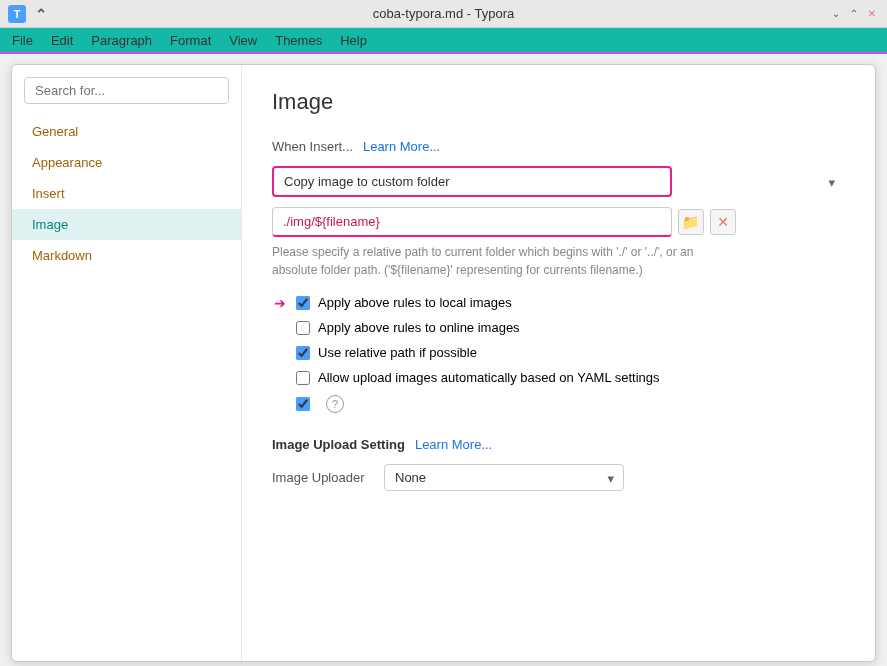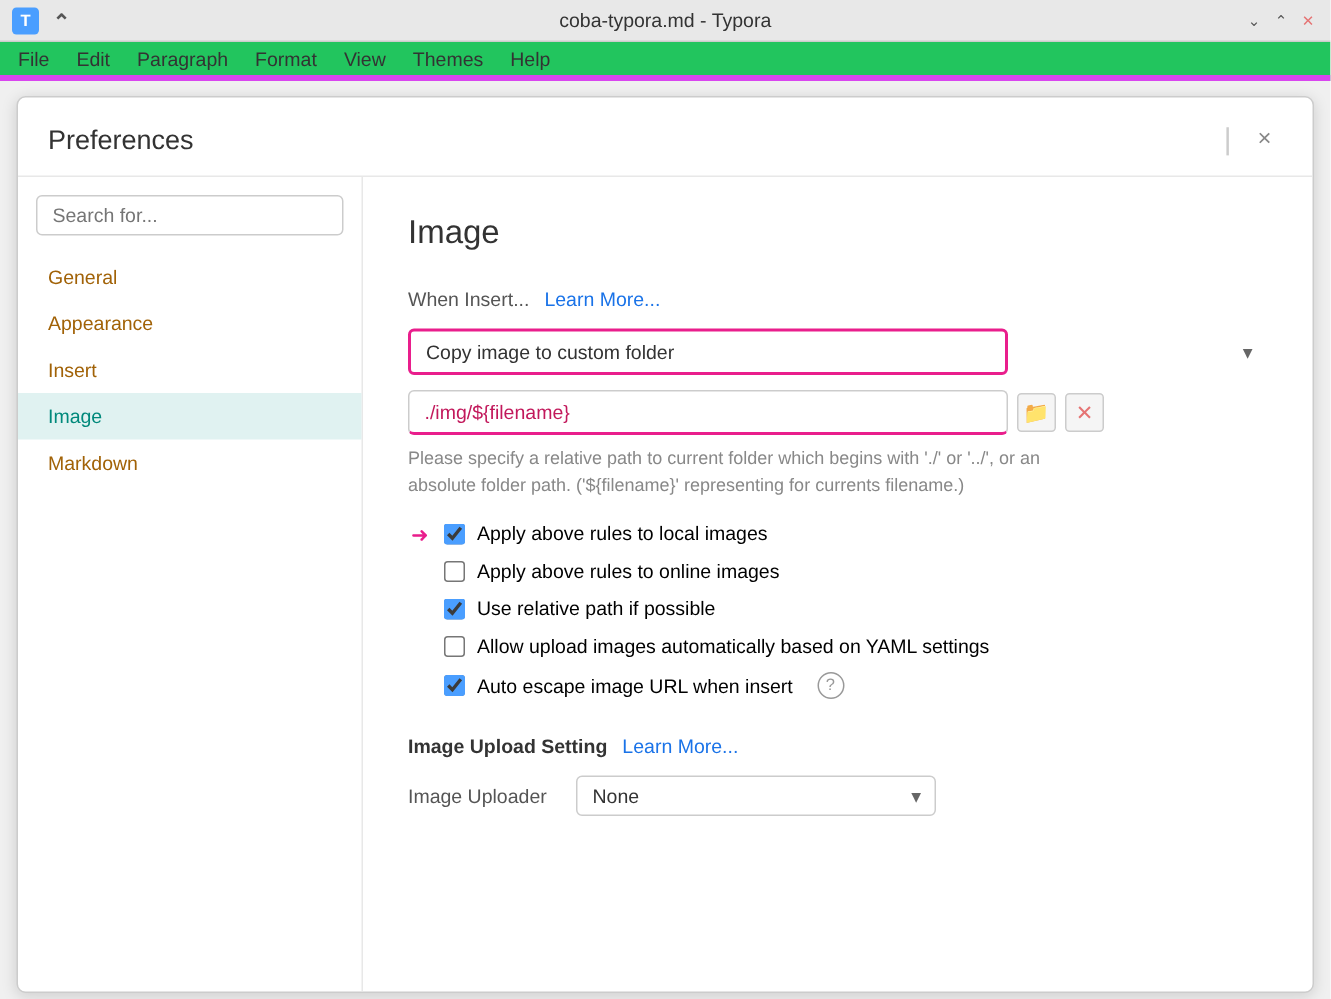--- a/index.html
+++ b/index.html
@@ -58,24 +58,24 @@
       color: #555;
       cursor: pointer;
       border: none;
       background: none;
     }
 
     
     .menu-bar {
       display: flex;
       align-items: center;
-      background: #22c55e;
+      background: #14b8a6;
       height: 26px;
       padding: 0 4px;
-      border-bottom: 4px solid #d946ef;
+      border-bottom: 2px solid #d946ef;
       gap: 2px;
     }
     .menu-item {
       padding: 2px 8px;
       font-size: 13px;
       color: #333;
       cursor: pointer;
       border-radius: 3px;
     }
 
@@ -351,27 +351,20 @@
   <span class="menu-item">Edit</span>
   <span class="menu-item">Paragraph</span>
   <span class="menu-item">Format</span>
   <span class="menu-item">View</span>
   <span class="menu-item">Themes</span>
   <span class="menu-item">Help</span>
 </div>
 
 <div class="window">
 
-  <div class="win-title-bar">
-    <span class="win-title">Preferences</span>
-    <div style="display:flex;align-items:center;gap:10px;">
-      <span style="color:#ccc;font-size:20px;">|</span>
-      <button class="win-close">×</button>
-    </div>
-  </div>
 
   <div class="content">
 
     <div class="sidebar">
       <input class="search-box" type="text" placeholder="Search for..." style="">
 
       <div class="nav-item">
         <span>General</span>
       </div>
       <div class="nav-item">
@@ -432,21 +425,20 @@
           <label class="checkbox-label" for="cb-relative">Use relative path if possible</label>
         </div>
 
         <div class="checkbox-row">
           <input type="checkbox" id="cb-yaml" style="">
           <label class="checkbox-label" for="cb-yaml">Allow upload images automatically based on YAML settings</label>
         </div>
 
         <div class="checkbox-row">
           <input type="checkbox" id="cb-escape" checked="" style="">
-          <label class="checkbox-label" for="cb-escape">Auto escape image URL when insert</label>
           <span class="help-icon">?</span>
         </div>
       </div>
 
       <div class="upload-section">
         <div class="upload-header">
           <span class="upload-title">Image Upload Setting</span>
           <a class="learn-more">Learn More...</a>
         </div>
         <div class="upload-row">

